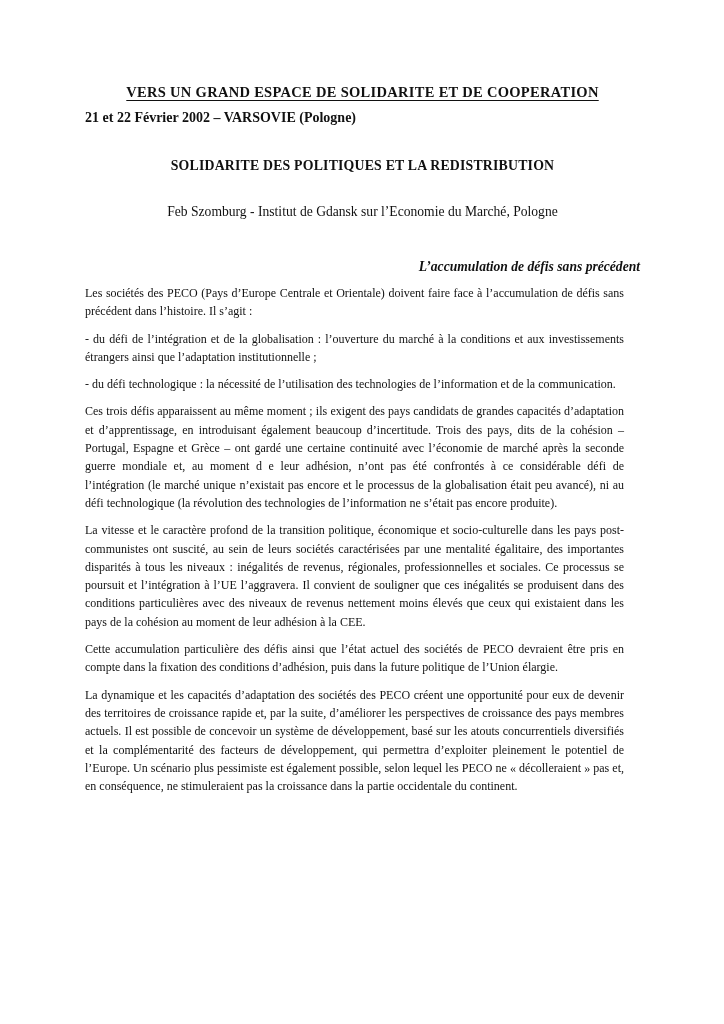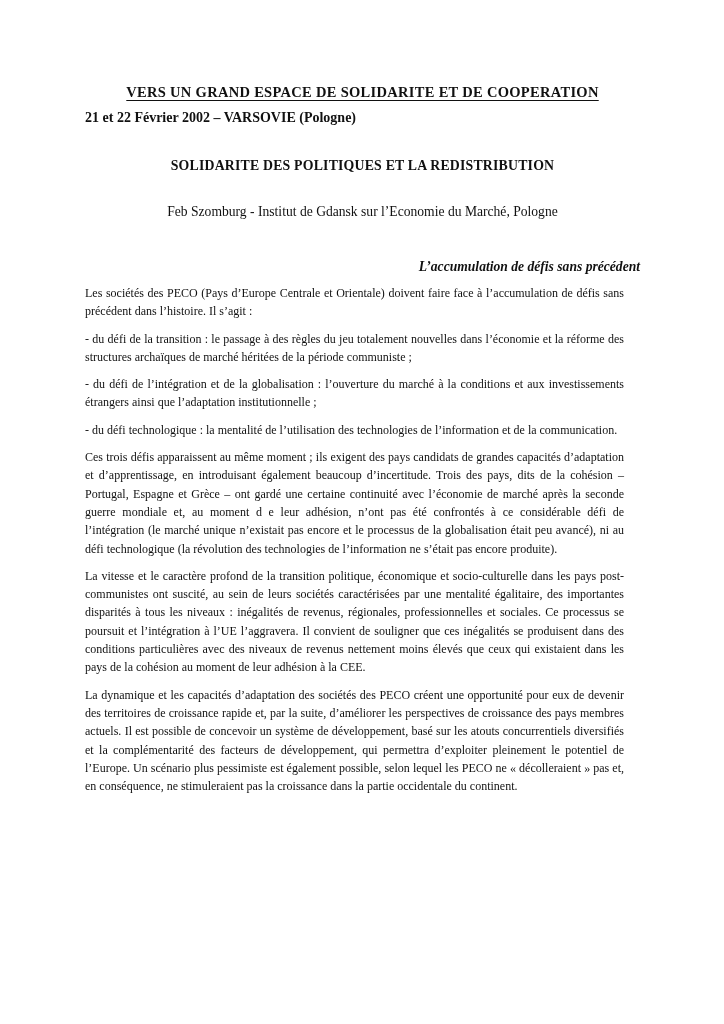--- a/index.html
+++ b/index.html
@@ -79,23 +79,23 @@
 
     <div class="subtitle">21 et 22 Février 2002 – VARSOVIE (Pologne)</div>
 
     <h2 class="doc-heading">SOLIDARITE DES POLITIQUES ET LA REDISTRIBUTION</h2>
 
     <div class="author">Feb Szomburg - Institut de Gdansk sur l’Economie du Marché, Pologne</div>
 
     <h3 class="section-heading">L’accumulation de défis sans précédent</h3>
 
     <p class="body-para">Les sociétés des PECO (Pays d’Europe Centrale et Orientale) doivent faire face à l’accumulation de défis sans précédent dans l’histoire. Il s’agit :</p>
-    <p class="body-para">- du défi de la transition : le passage à des règles du jeu totalement nouvelles dans l’économie et la réforme des structures archaïques de marché héritées de la période communiste ;</p>
     <p class="body-para">- du défi de l’intégration et de la globalisation : l’ouverture du marché à la conditions et aux investissements étrangers ainsi que l’adaptation institutionnelle ;</p>
-    <p class="body-para">- du défi technologique : la mentalité de l’utilisation des technologies de l’information et de la communication.</p>
+    <p class="body-para">- du défi technologique : la nécessité de l’utilisation des technologies de l’information et de la communication.</p>
     <p class="body-para">Ces trois défis apparaissent au même moment ; ils exigent des pays candidats de grandes capacités d’adaptation et d’apprentissage, en introduisant également beaucoup d’incertitude. Trois des pays, dits de la cohésion – Portugal, Espagne et Grèce – ont gardé une certaine continuité avec l’économie de marché après la seconde guerre mondiale et, au moment d e leur adhésion, n’ont pas été confrontés à ce considérable défi de l’intégration (le marché unique n’existait pas encore et le processus de la globalisation était peu avancé), ni au défi technologique (la révolution des technologies de l’information ne s’était pas encore produite).</p>
     <p class="body-para">La vitesse et le caractère profond de la transition politique, économique et socio-culturelle dans les pays post-communistes ont suscité, au sein de leurs sociétés caractérisées par une mentalité égalitaire, des importantes disparités à tous les niveaux : inégalités de revenus, régionales, professionnelles et sociales. Ce processus se poursuit et l’intégration à l’UE l’aggravera. Il convient de souligner que ces inégalités se produisent dans des conditions particulières avec des niveaux de revenus nettement moins élevés que ceux qui existaient dans les pays de la cohésion au moment de leur adhésion à la CEE.</p>
+    <p class="body-para">Cette accumulation particulière des défis ainsi que l’état actuel des sociétés de PECO devraient être pris en compte dans la fixation des conditions d’adhésion, puis dans la future politique de l’Union élargie.</p>
 
 
     <p class="body-para">La dynamique et les capacités d’adaptation des sociétés des PECO créent une opportunité pour eux de devenir des territoires de croissance rapide et, par la suite, d’améliorer les perspectives de croissance des pays membres actuels. Il est possible de concevoir un système de développement, basé sur les atouts concurrentiels diversifiés et la complémentarité des facteurs de développement, qui permettra d’exploiter pleinement le potentiel de l’Europe. Un scénario plus pessimiste est également possible, selon lequel les PECO ne « décolleraient » pas et, en conséquence, ne stimuleraient pas la croissance dans la partie occidentale du continent.</p>
 
   </div>
 </div>
 
 </body></html>

